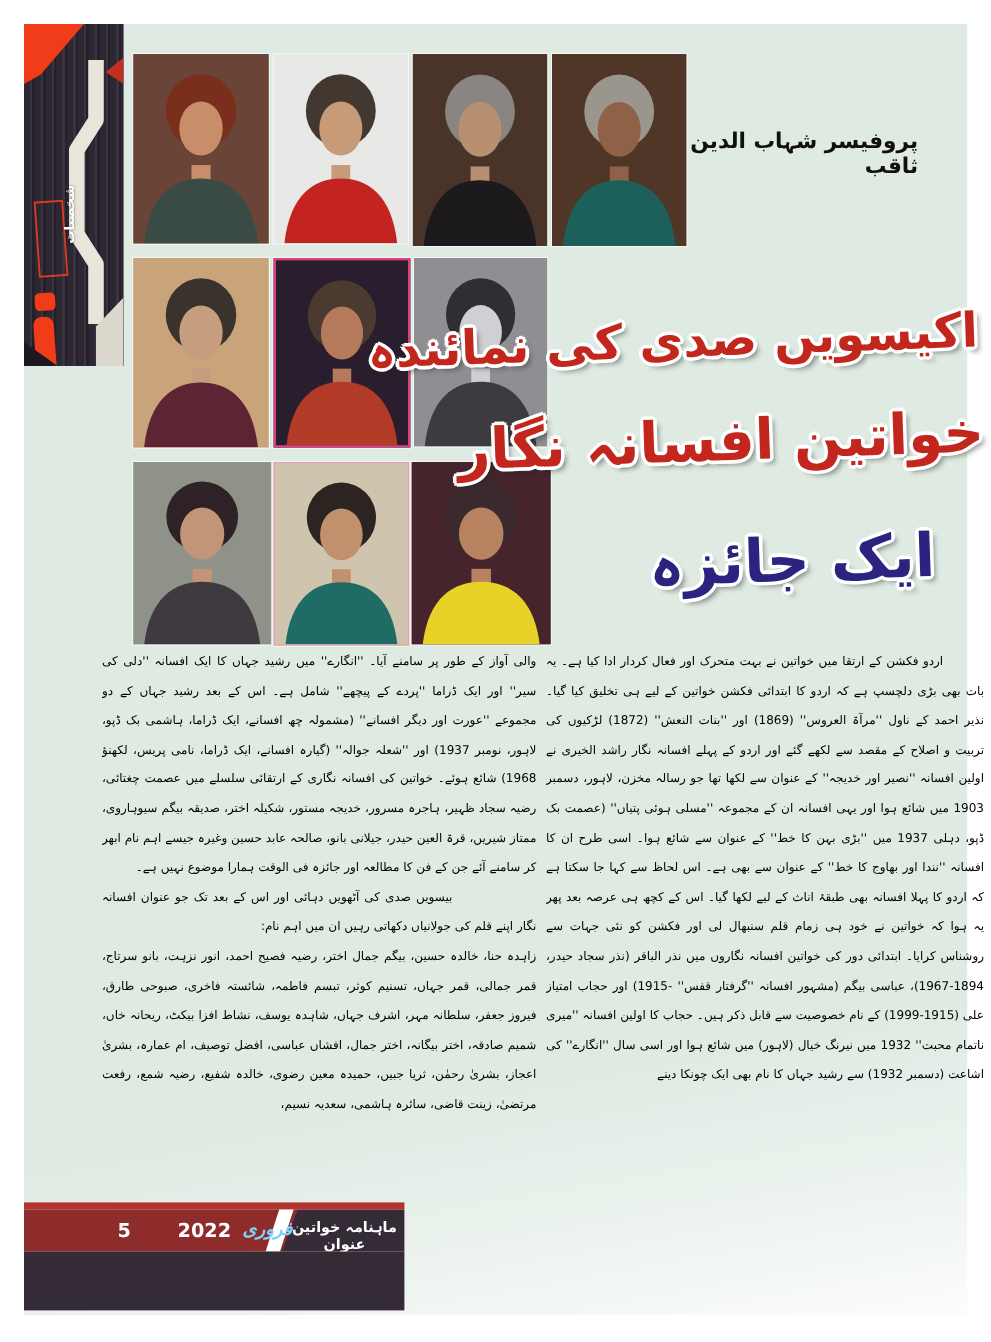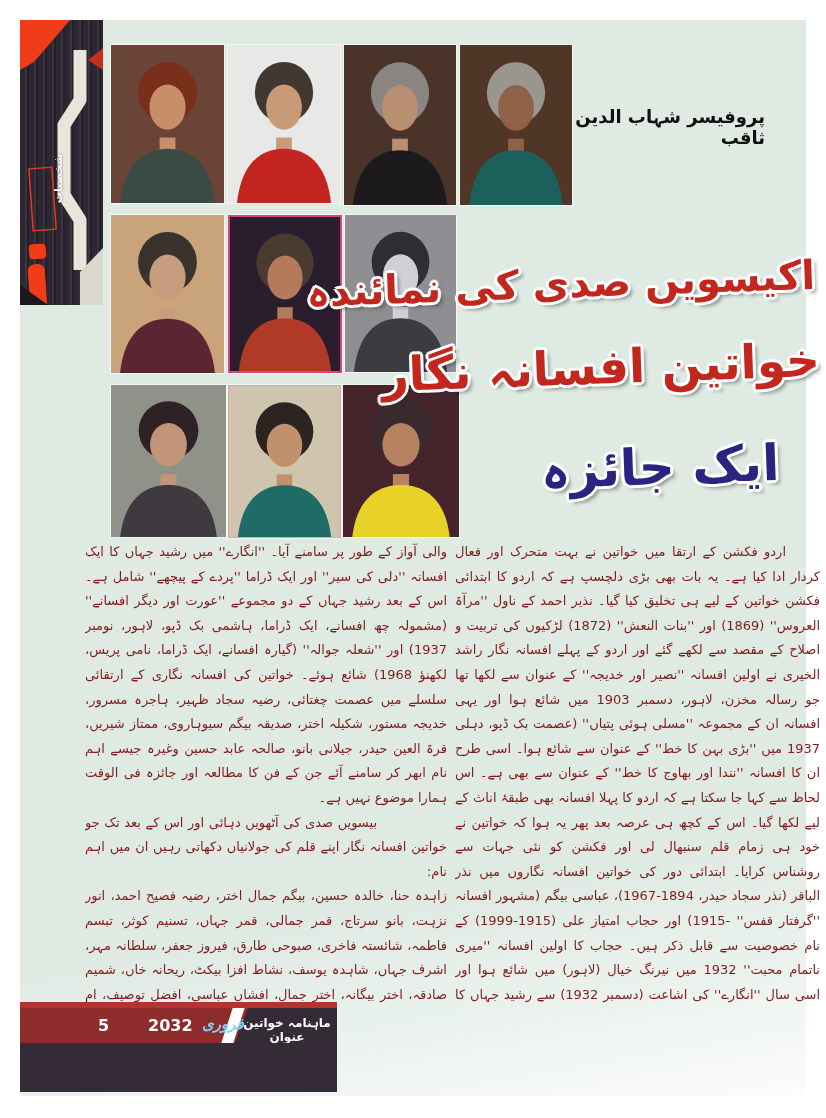--- a/index.html
+++ b/index.html
@@ -52,22 +52,22 @@
     transform:rotate(-2deg);
     text-shadow:-2px -2px 0 #fff,2px -2px 0 #fff,-2px 2px 0 #fff,2px 2px 0 #fff,0 -3px 0 #fff,0 3px 0 #fff,-3px 0 0 #fff,3px 0 0 #fff,4px 4px 4px rgba(40,40,40,.45);
   }
   .headline-1 { left:455px; top:258px; width:360px; font-size:40px; }
   .headline-2 { left:470px; top:338px; width:350px; font-size:47px; }
   .headline-3 { left:520px; top:438px; width:280px; font-size:50px; }
 
   
   .col {
     position:absolute; top:540px; height:470px; overflow:hidden;
-    direction:rtl; text-align:justify; color:#7f1d1d;
-    font-size:13px; line-height:24.6px;
+    direction:rtl; text-align:justify; color:#000000;
+    font-size:10px; line-height:24.6px;
   }
   .col-right { left:455px; width:365px; }
   .col-left  { left:85px;  width:362px; }
   .col p { margin:0; }
   .indent-sm { text-indent:34px; }
   .indent-lg { text-indent:70px; }
 
   
   .footer-redline { position:absolute; left:20px; top:1002px; width:317px; height:6px; background:#b23431; }
   .footer-bar { position:absolute; left:20px; top:1008px; width:317px; height:35px; background:#8d2c2a; }
@@ -186,27 +186,27 @@
 
   <div class="headline headline-1" style="color:#c2261d;">اکیسویں صدی کی نمائندہ</div>
   <div class="headline headline-2" style="color:#c2261d;">خواتین افسانہ نگار</div>
   <div class="headline headline-3" style="color:#2b2380;">ایک جائزہ</div>
 
   <div class="col col-right">
     <p class="indent-sm">اردو فکشن کے ارتقا میں خواتین نے بہت متحرک اور فعال کردار ادا کیا ہے۔ یہ بات بھی بڑی دلچسپ ہے کہ اردو کا ابتدائی فکشن خواتین کے لیے ہی تخلیق کیا گیا۔ نذیر احمد کے ناول ''مرآۃ العروس'' (1869) اور ''بنات النعش'' (1872) لڑکیوں کی تربیت و اصلاح کے مقصد سے لکھے گئے اور اردو کے پہلے افسانہ نگار راشد الخیری نے اولین افسانہ ''نصیر اور خدیجہ'' کے عنوان سے لکھا تھا جو رسالہ مخزن، لاہور، دسمبر 1903 میں شائع ہوا اور یہی افسانہ ان کے مجموعہ ''مسلی ہوئی پتیاں'' (عصمت بک ڈپو، دہلی 1937 میں ''بڑی بہن کا خط'' کے عنوان سے شائع ہوا۔ اسی طرح ان کا افسانہ ''نندا اور بھاوج کا خط'' کے عنوان سے بھی ہے۔ اس لحاظ سے کہا جا سکتا ہے کہ اردو کا پہلا افسانہ بھی طبقۂ اناث کے لیے لکھا گیا۔ اس کے کچھ ہی عرصہ بعد پھر یہ ہوا کہ خواتین نے خود ہی زمام قلم سنبھال لی اور فکشن کو نئی جہات سے روشناس کرایا۔ ابتدائی دور کی خواتین افسانہ نگاروں میں نذر الباقر (نذر سجاد حیدر، 1894-1967)، عباسی بیگم (مشہور افسانہ ''گرفتار قفس'' -1915) اور حجاب امتیاز علی (1915-1999) کے نام خصوصیت سے قابل ذکر ہیں۔ حجاب کا اولین افسانہ ''میری ناتمام محبت'' 1932 میں نیرنگ خیال (لاہور) میں شائع ہوا اور اسی سال ''انگارے'' کی اشاعت (دسمبر 1932) سے رشید جہاں کا نام بھی ایک چونکا دینے</p>
   </div>
   <div class="col col-left">
     <p>والی آواز کے طور پر سامنے آیا۔ ''انگارے'' میں رشید جہاں کا ایک افسانہ ''دلی کی سیر'' اور ایک ڈراما ''پردے کے پیچھے'' شامل ہے۔ اس کے بعد رشید جہاں کے دو مجموعے ''عورت اور دیگر افسانے'' (مشمولہ چھ افسانے، ایک ڈراما، ہاشمی بک ڈپو، لاہور، نومبر 1937) اور ''شعلہ جوالہ'' (گیارہ افسانے، ایک ڈراما، نامی پریس، لکھنؤ 1968) شائع ہوئے۔ خواتین کی افسانہ نگاری کے ارتقائی سلسلے میں عصمت چغتائی، رضیہ سجاد ظہیر، ہاجرہ مسرور، خدیجہ مستور، شکیلہ اختر، صدیقہ بیگم سیوہاروی، ممتاز شیریں، قرۃ العین حیدر، جیلانی بانو، صالحہ عابد حسین وغیرہ جیسے اہم نام ابھر کر سامنے آئے جن کے فن کا مطالعہ اور جائزہ فی الوقت ہمارا موضوع نہیں ہے۔</p>
-    <p class="indent-lg">بیسویں صدی کی آٹھویں دہائی اور اس کے بعد تک جو خواتین افسانہ نگار اپنے قلم کی جولانیاں دکھاتی رہیں ان میں اہم نام:</p>
+    <p class="indent-lg">بیسویں صدی کی آٹھویں دہائی اور اس کے بعد تک جو عنوان افسانہ نگار اپنے قلم کی جولانیاں دکھاتی رہیں ان میں اہم نام:</p>
     <p>زاہدہ حنا، خالدہ حسین، بیگم جمال اختر، رضیہ فصیح احمد، انور نزہت، بانو سرتاج، قمر جمالی، قمر جہاں، تسنیم کوثر، تبسم فاطمہ، شائستہ فاخری، صبوحی طارق، فیروز جعفر، سلطانہ مہر، اشرف جہاں، شاہدہ یوسف، نشاط افزا بیکٹ، ریحانہ خاں، شمیم صادقہ، اختر بیگانہ، اختر جمال، افشاں عباسی، افضل توصیف، ام عمارہ، بشریٰ اعجاز، بشریٰ رحمٰن، ثریا جبیں، حمیدہ معین رضوی، خالدہ شفیع، رضیہ شمع، رفعت مرتضیٰ، زینت قاضی، سائرہ ہاشمی، سعدیہ نسیم،</p>
   </div>
 
   <div class="footer-redline"></div>
   <div class="footer-bar">
     <div class="footer-slash"></div>
     <div class="footer-darkseg"></div>
     <div class="footer-mag">ماہنامہ خواتین عنوان</div>
     <div class="footer-page">5</div>
-    <div class="footer-year">2032</div>
+    <div class="footer-year">2022</div>
     <div class="footer-month">فروری</div>
   </div>
   <div class="footer-block"></div>
 </div>
 
 </body></html>

